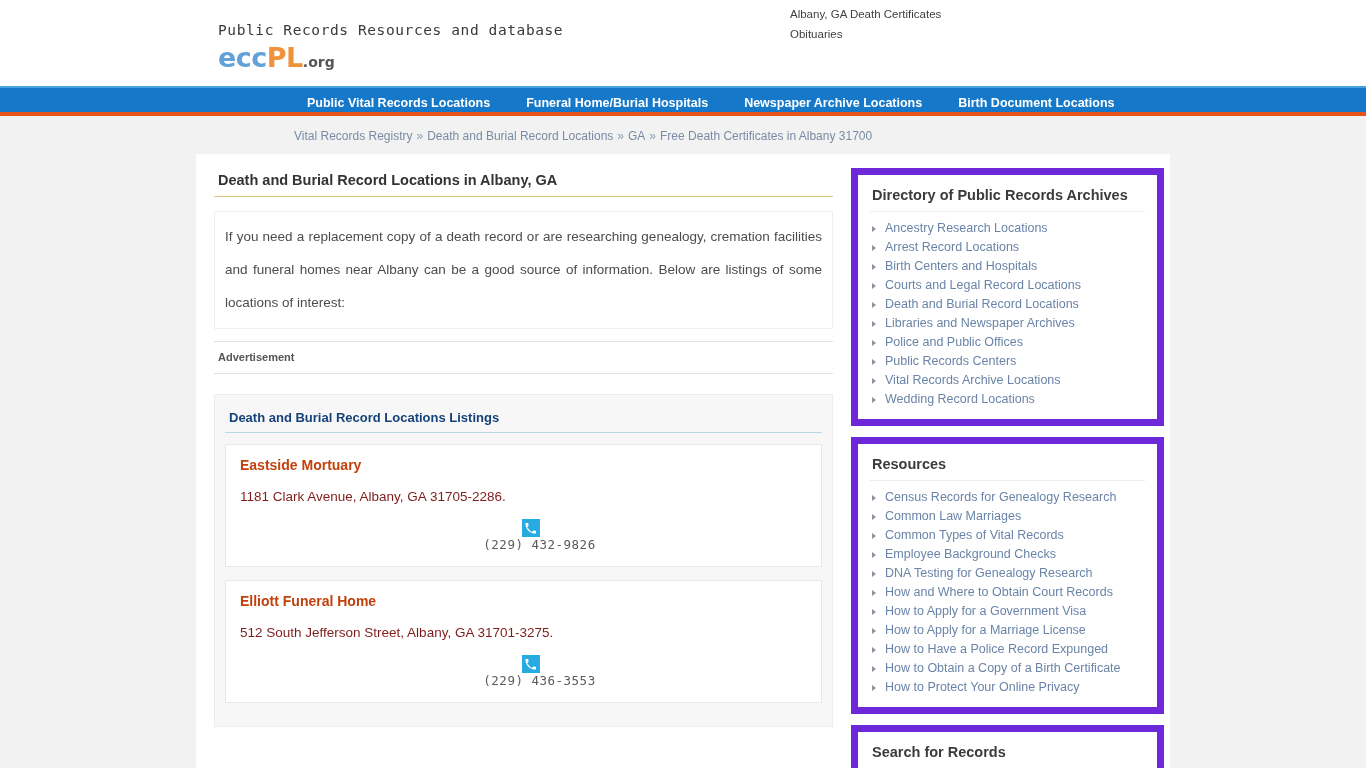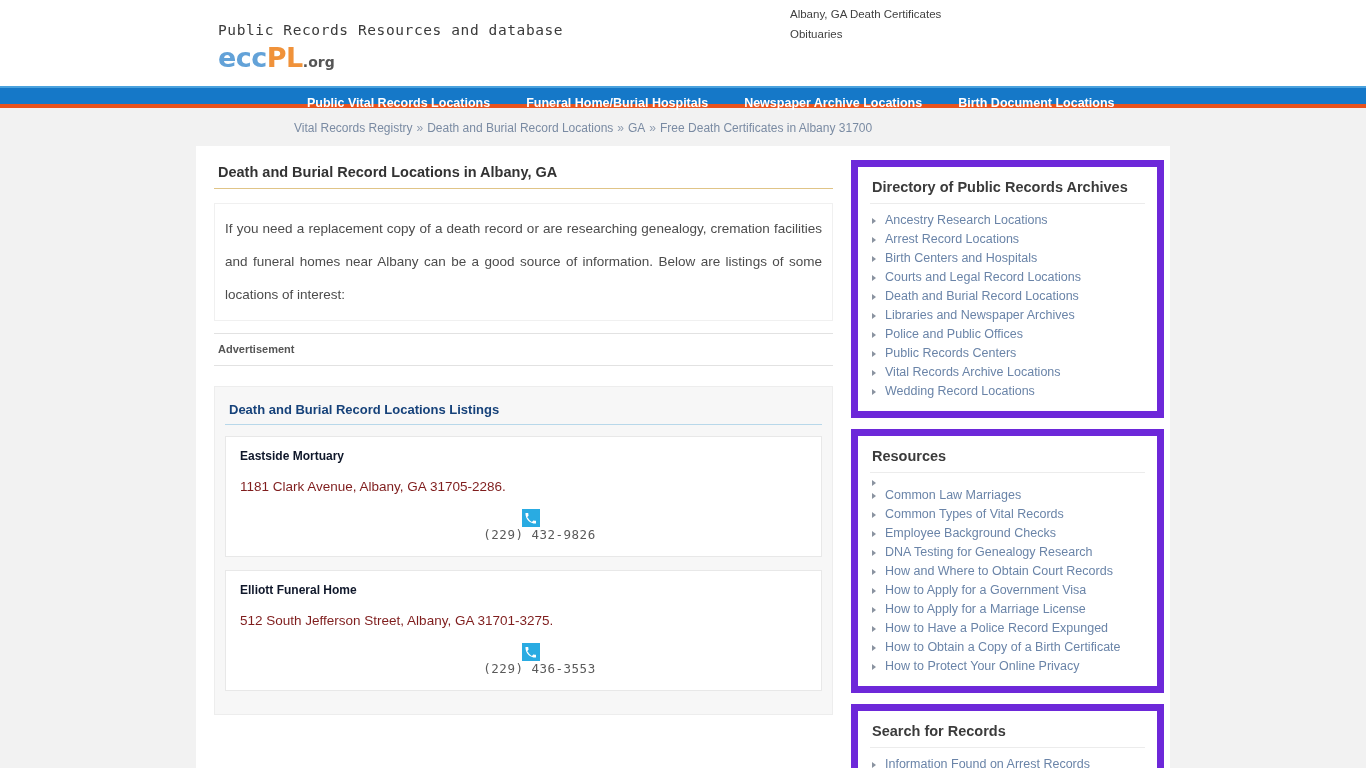--- a/index.html
+++ b/index.html
@@ -50,21 +50,21 @@
     top: 4px;
     font-size: 11.5px;
     color: #3f3f3f;
     line-height: 20px;
     font-weight: bold;
   }
   .header-right div { font-weight: normal; }
 
   
   .navbar {
-    height: 22px;
+    height: 30px;
     background: #1578c8;
     border-top: 2px solid #4aa2dd;
     border-bottom: 4px solid #e8521d;
     position: relative;
   }
   .nav-inner {
     width: 1170px;
     margin: 0 auto;
     padding-left: 196px;
     display: flex;
@@ -163,23 +163,23 @@
     border-bottom: 1px solid #b8d8ea;
     margin-bottom: 11px;
   }
   .listing-card {
     background: #ffffff;
     border: 1px solid #e8e8e8;
     padding: 12px 14px 14px 14px;
     margin-bottom: 13px;
   }
   .listing-name {
-    font-size: 12px;
-    font-weight: bold;
-    color: #0f172a;
+    font-size: 14px;
+    font-weight: bold;
+    color: #c2410c;
     margin: 0 0 16px 0;
     cursor: pointer;
   }
   .listing-addr {
     font-size: 13.5px;
     color: #7f1d1d;
     margin: 0 0 15px 0;
   }
   .phone-row {
     display: flex;
@@ -356,20 +356,21 @@
             <span class="bullet"></span>
             <a>Wedding Record Locations</a>
           </li>
         </ul>
       </div>
       <div class="side-box">
         <div class="side-title">Resources</div>
         <ul class="side-list">
           <li>
             <span class="bullet"></span>
+            <a>Census Records for Genealogy Research</a>
           </li>
           <li>
             <span class="bullet"></span>
             <a>Common Law Marriages</a>
           </li>
           <li>
             <span class="bullet"></span>
             <a>Common Types of Vital Records</a>
           </li>
           <li>

